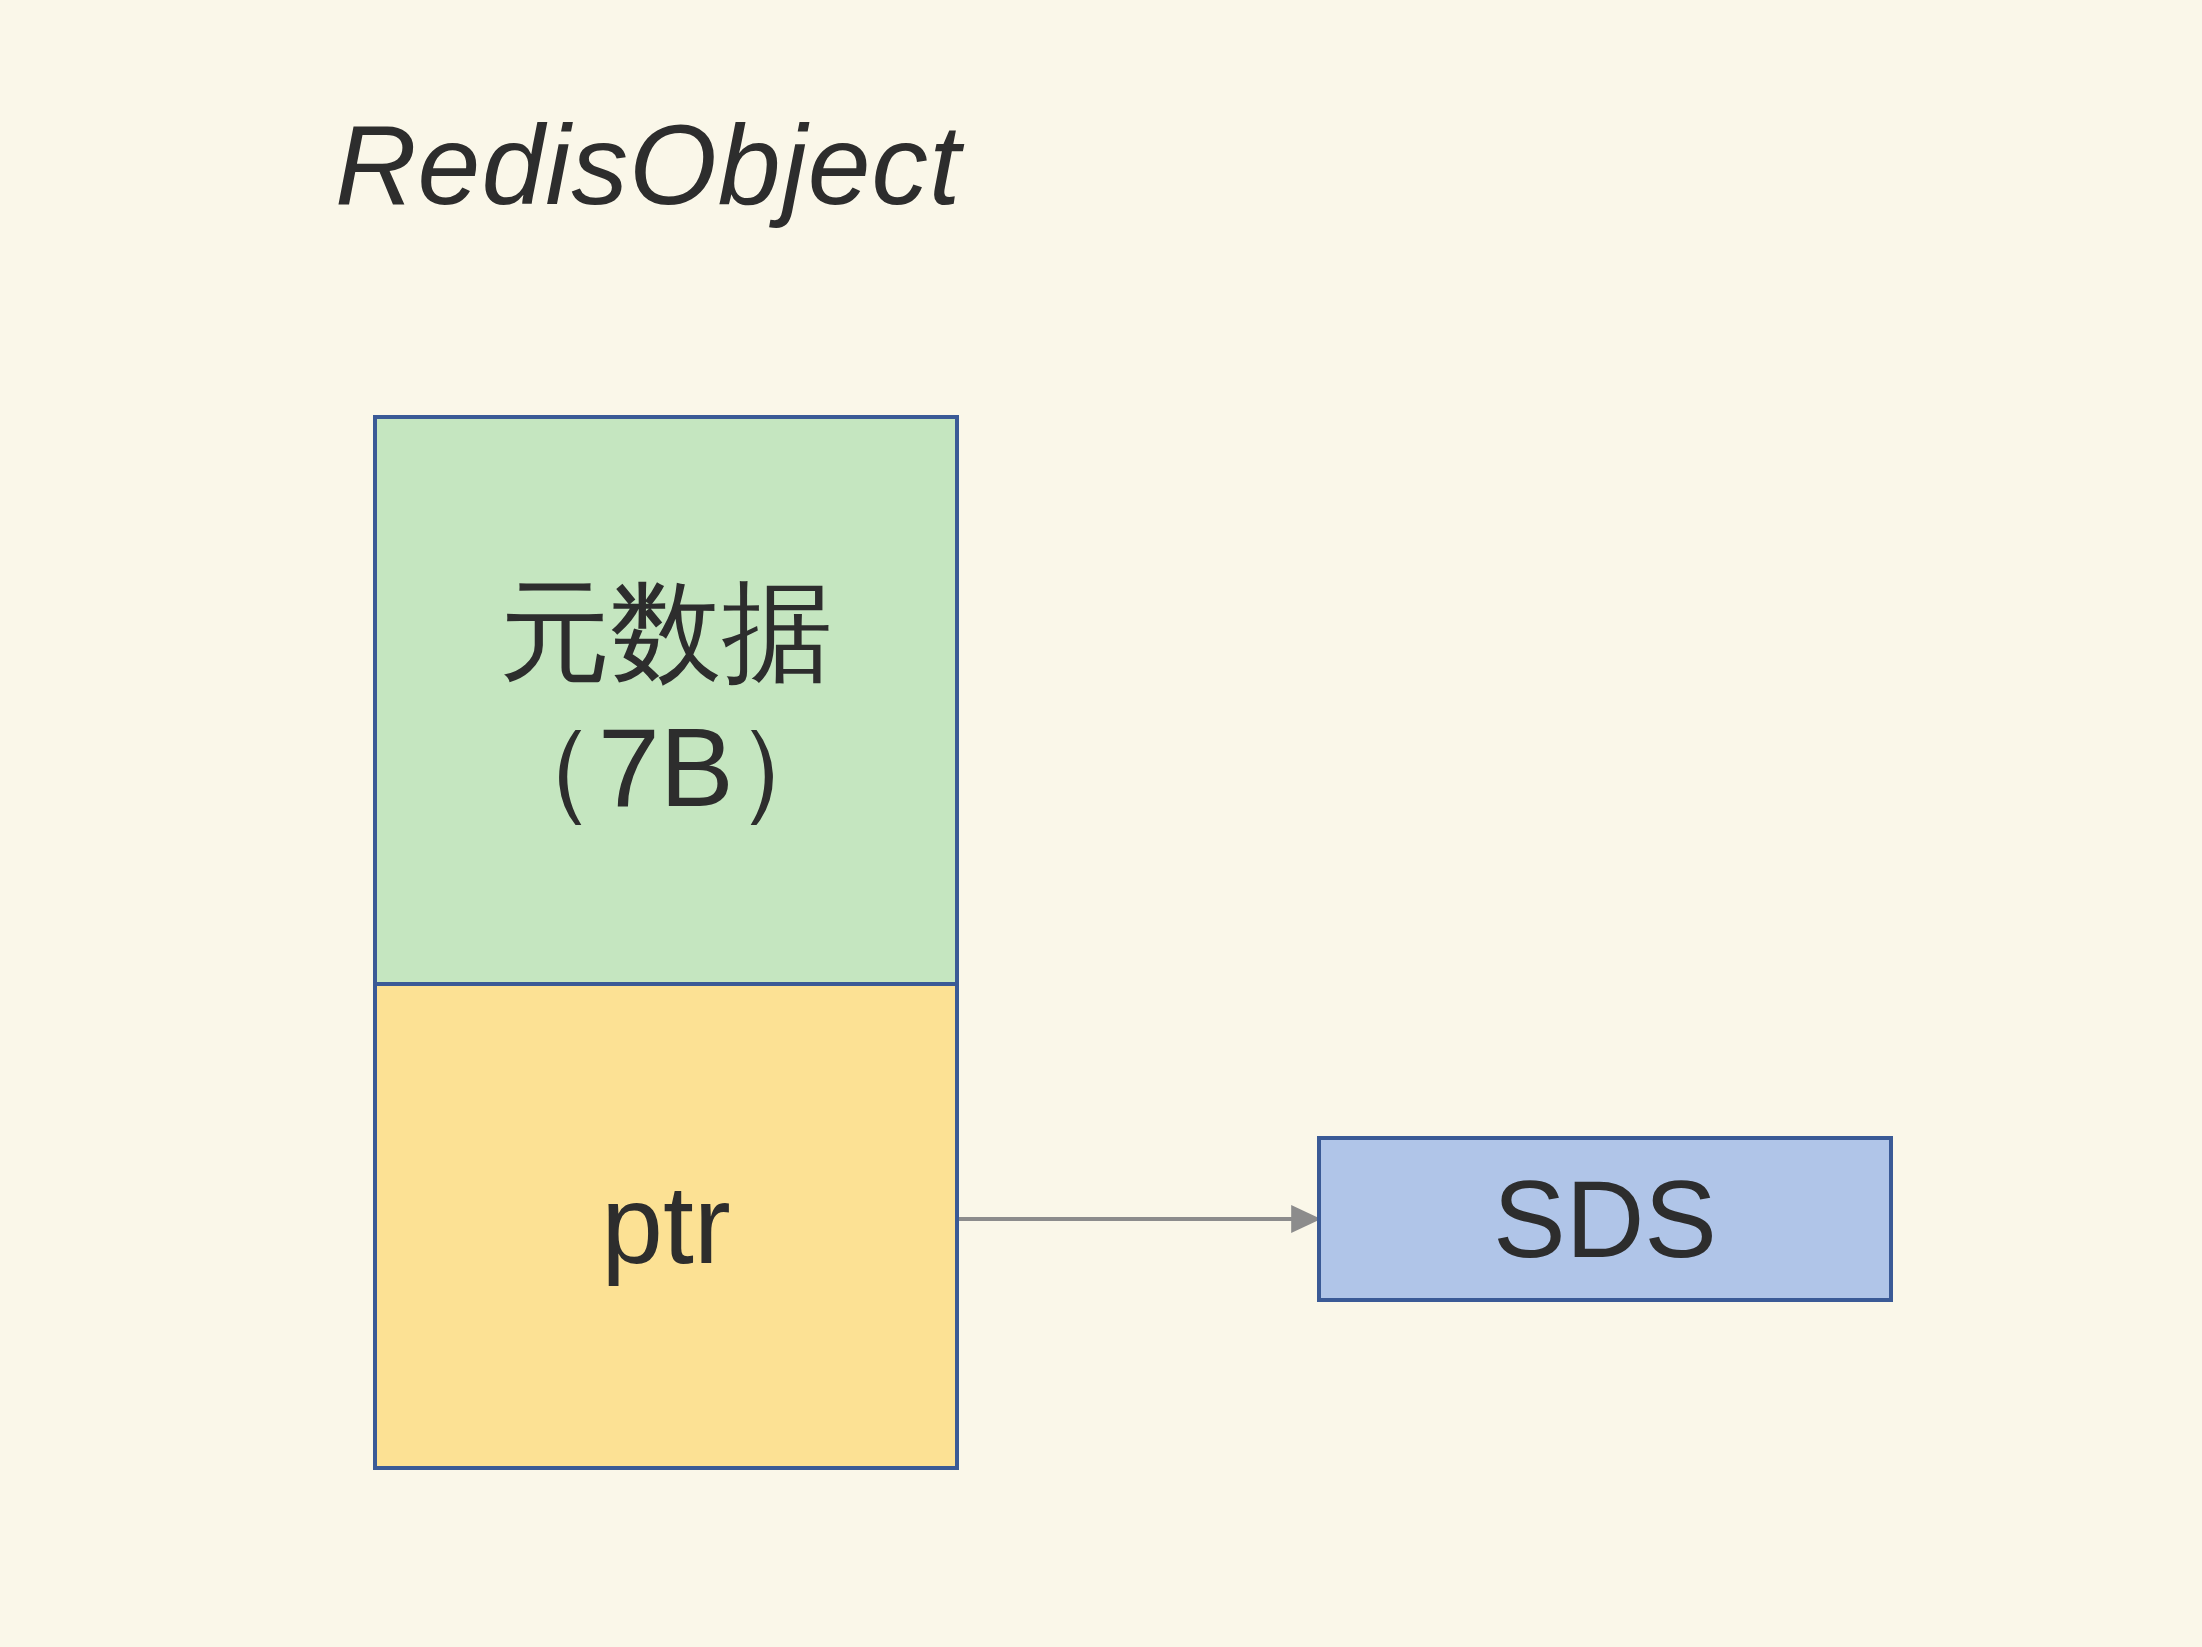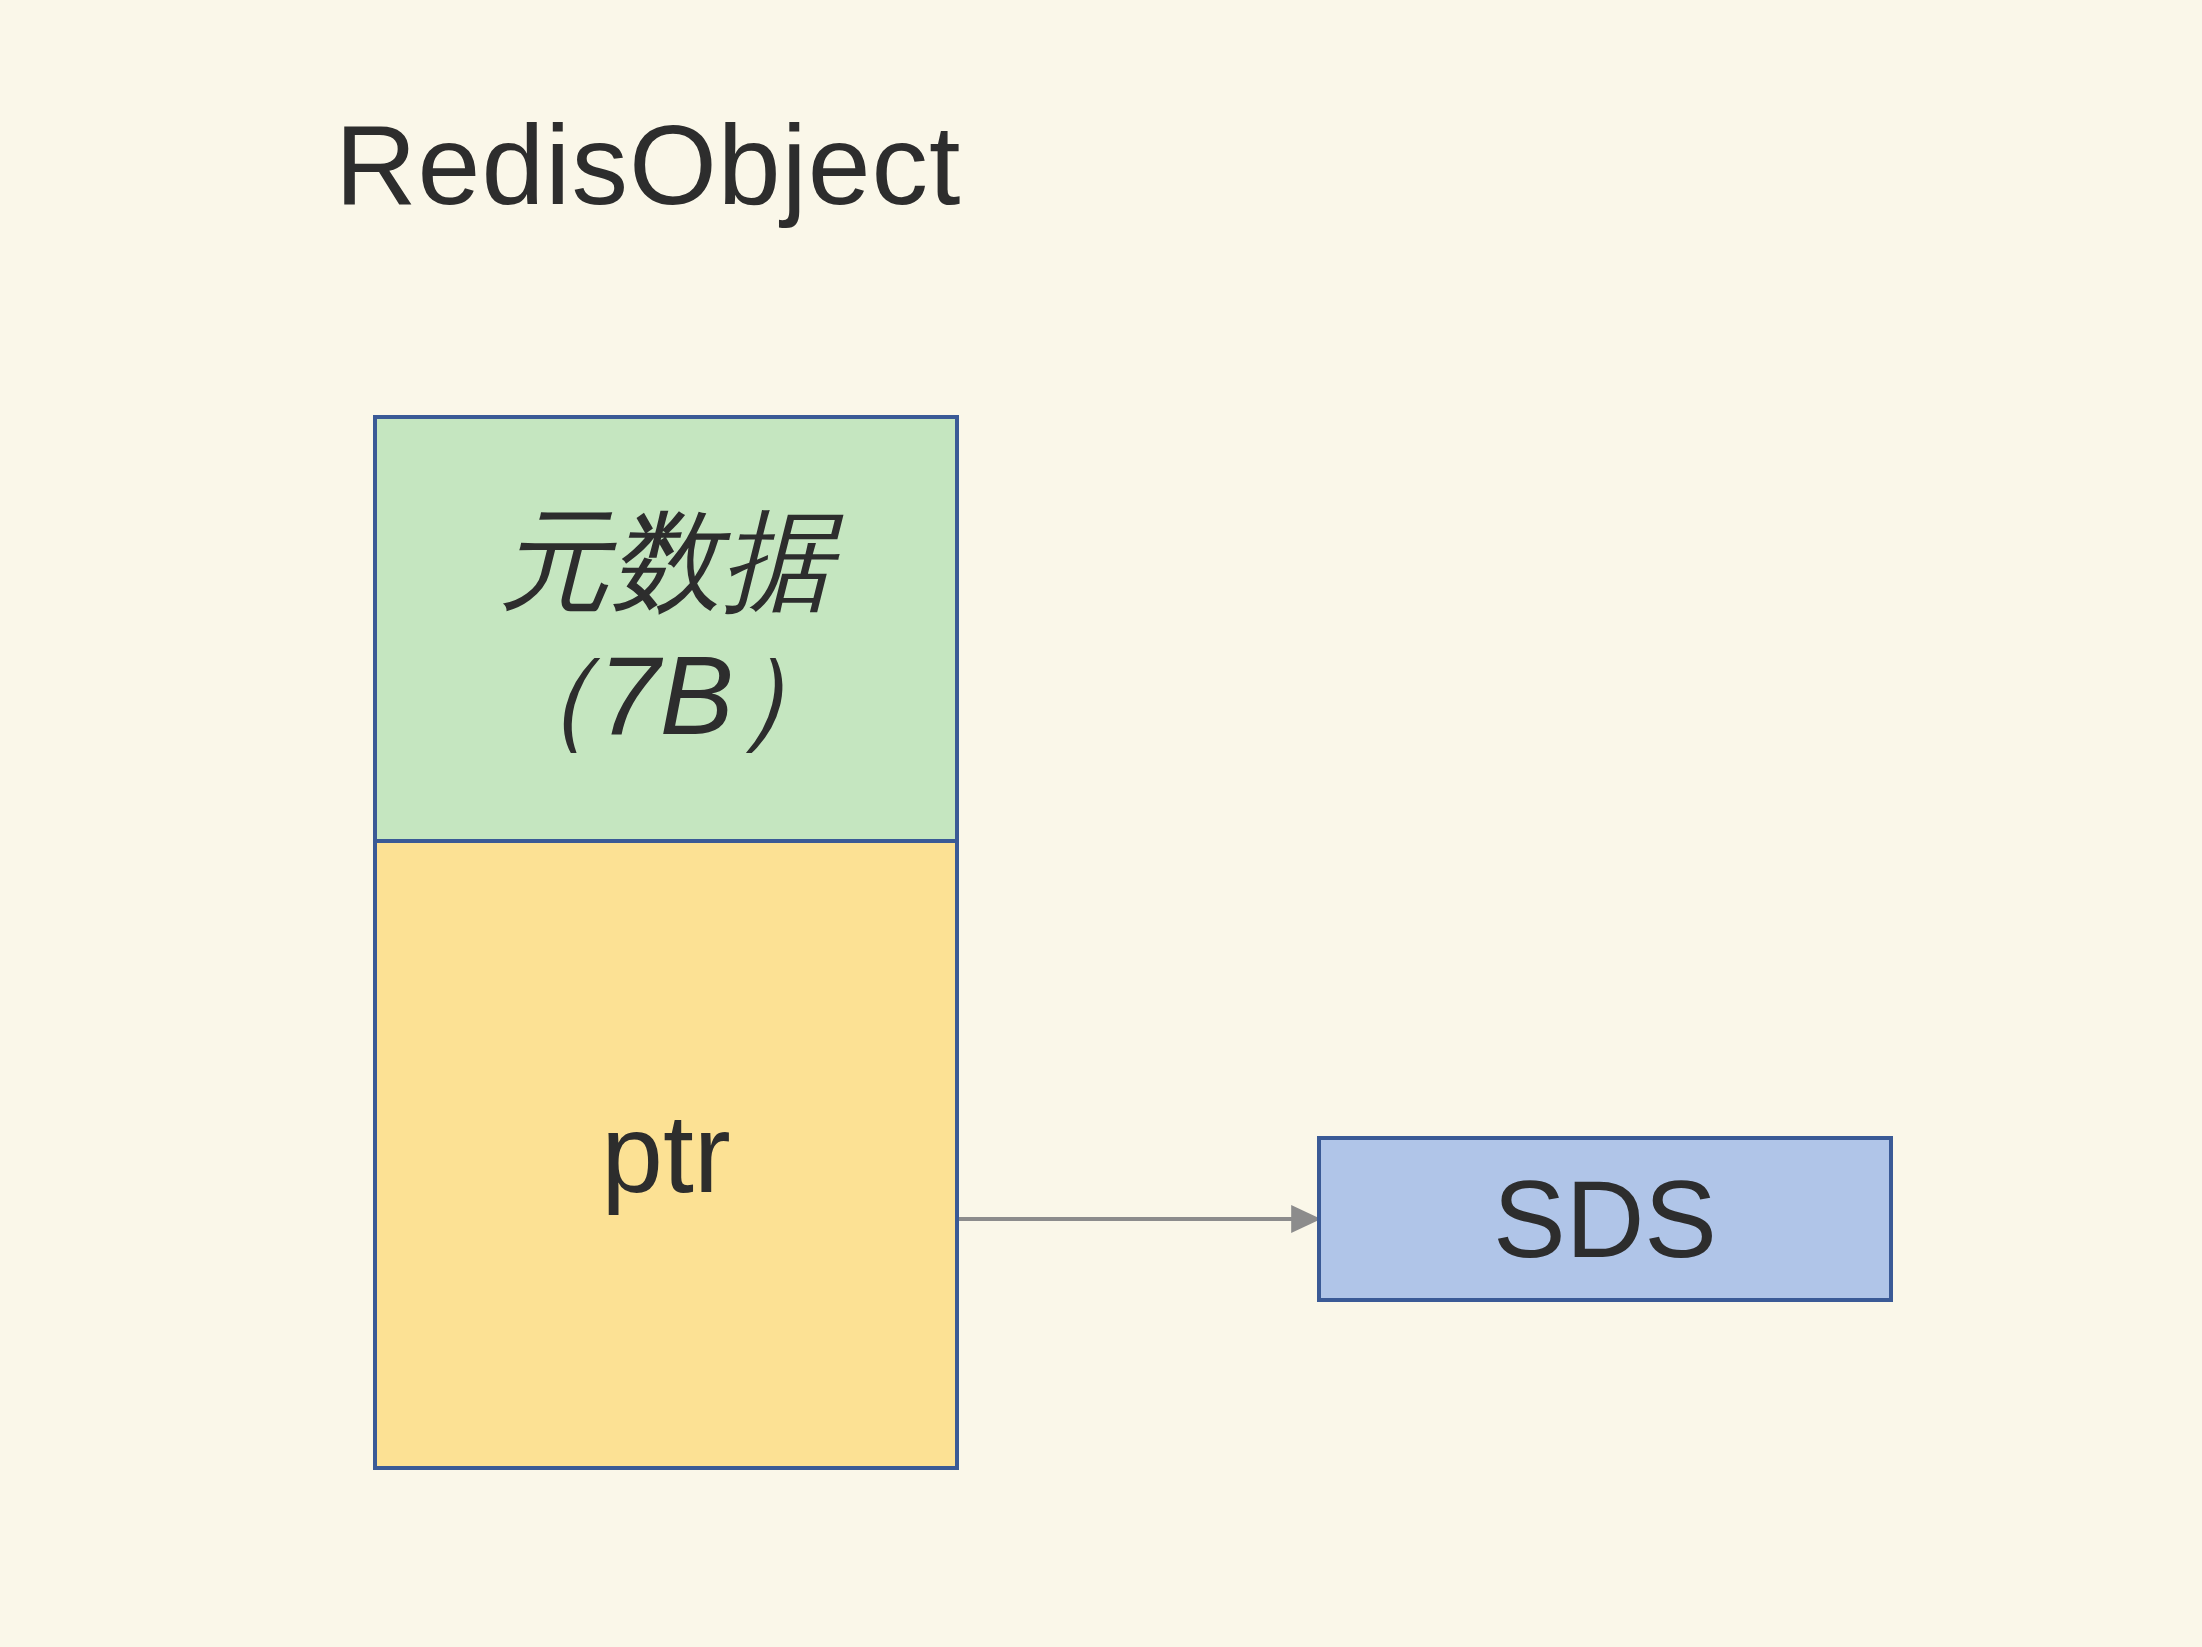--- a/index.html
+++ b/index.html
@@ -23,20 +23,21 @@
 
   .title {
     position: absolute;
     left: 335px;
     top: 109px;
     font-size: 113px;
     line-height: 1;
     letter-spacing: 1px;
     color: var(--ink);
     white-space: nowrap;
+    font-style: italic;
   }
 
   .struct {
     position: absolute;
     left: 373px;
     top: 415px;
     width: 586px;
     height: 1055px;
     border: 4px solid var(--navy);
     display: flex;
@@ -46,24 +47,23 @@
     display: flex;
     flex-direction: column;
     align-items: center;
     justify-content: center;
     text-align: center;
     font-size: 111px;
     line-height: 1.22;
     color: var(--ink);
   }
   .cell-metadata {
-    height: 424px;
+    height: 567px;
     background: var(--green);
     border-bottom: 4px solid var(--navy);
-    font-style: italic;
   }
   .cell-ptr {
     flex: 1;
     background: var(--yellow);
   }
 
   .arrow-svg {
     position: absolute;
     left: 955px;
     top: 1199px;

